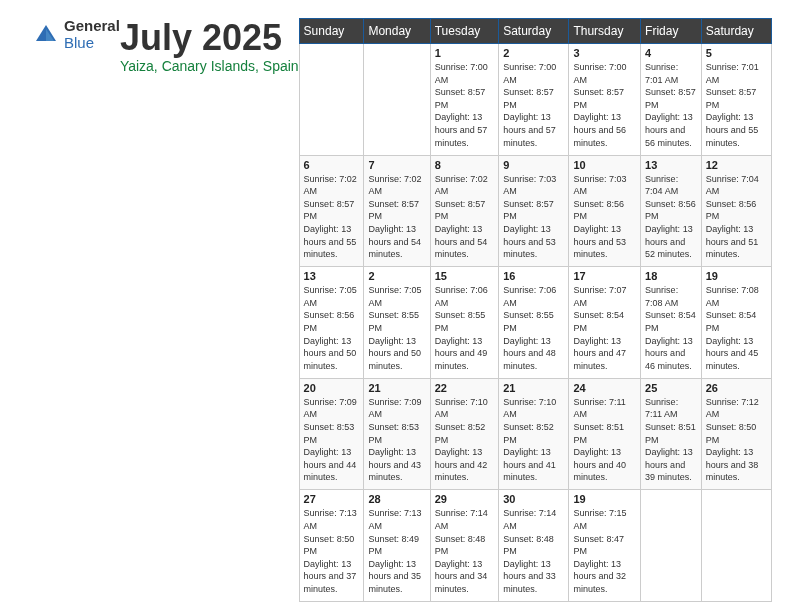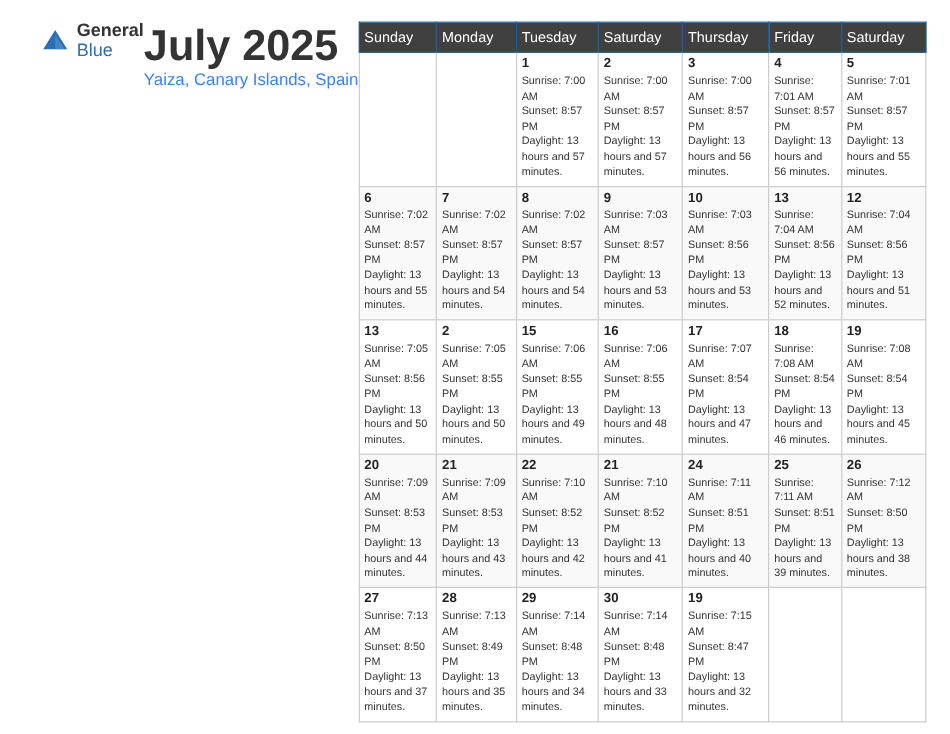--- a/index.html
+++ b/index.html
@@ -51,21 +51,21 @@
       text-align: left;
     }
     .title-month {
       font-size: 36px;
       font-weight: bold;
       color: #333;
       line-height: 1.1;
     }
     .title-location {
       font-size: 14px;
-      color: #3b82f6;
+      color: #15803d;
     }
     .calendar {
       width: 100%;
       border-collapse: collapse;
       flex: 1;
     }
     .calendar th {
       background: #404040;
       color: #fff;
       font-size: 12px;

